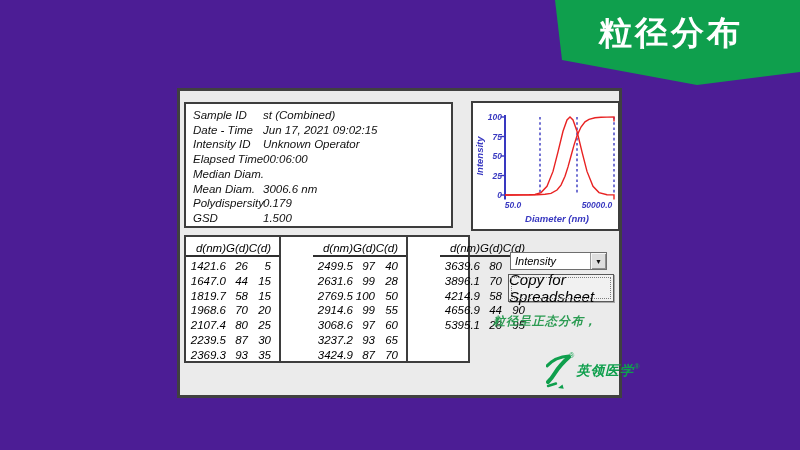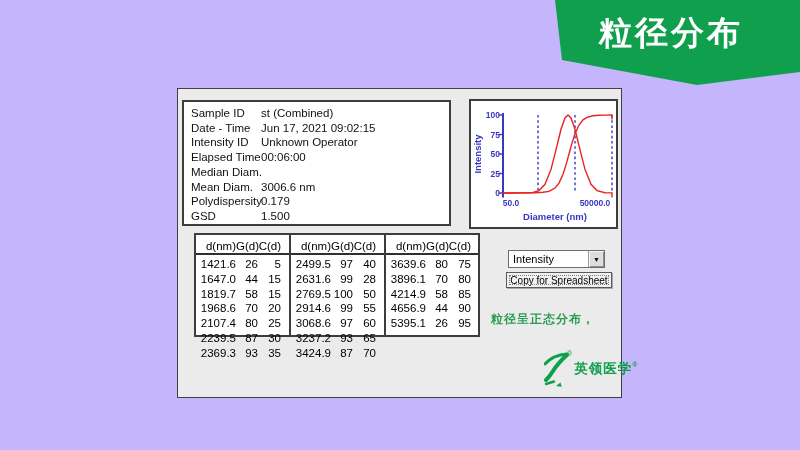--- a/index.html
+++ b/index.html
@@ -1,68 +1,68 @@
 <!DOCTYPE html>
 <html style="--green: #0f9f4d; --green-text: #2b9b52; --red: #e82222; --blue: #3838c0; --panel-bg: #ebebeb;"><head>
 <meta charset="utf-8">
 <style>
   * { margin:0; padding:0; box-sizing:border-box; }
   html,body { width:800px; height:450px; background:#ffffff; overflow:hidden;
               font-family:"Liberation Sans", sans-serif; }
-  .stage { position:relative; width:800px; height:450px; background:#c4b5fd; }
+  .stage { position:relative; width:800px; height:450px; background:#4c1d95; }
 
   
   .banner { position:absolute; left:548px; top:0; width:252px; height:88px;
             background:var(--green,#0f9f4d);
             clip-path:polygon(7px 0, 252px 0, 252px 72px, 149px 85px, 14px 60px); }
   .banner-title { position:absolute; left:0; right:6px; top:11px; text-align:center;
             color:#fff; font-size:33px; font-weight:700; letter-spacing:3px; }
 
   
   .panel { position:absolute; left:177px; top:88px; width:445px; height:310px;
-           background:var(--panel-bg,#ebebeb); border:1px solid #404040; }
+           background:var(--panel-bg,#ebebeb); border:3px solid #404040;font-style:italic; }
 
   .box { position:absolute; background:#fff; border:2px solid #3d3d3d; }
 
   
   .info-box { left:4px; top:11px; width:269px; height:126px; padding:4px 0 0 7px;
               font-size:11.5px; color:#111; }
   .info-row { display:flex; line-height:14.7px; white-space:nowrap; }
   .info-label { width:70px; flex:0 0 70px; }
   .info-value { flex:1; }
 
   
   .chart-box { left:291px; top:10px; width:149px; height:130px; }
 
   
-  .table-box { left:16px; top:144px; width:286px; height:104px; display:flex; }
+  .table-box { left:4px; top:144px; width:286px; height:128px; display:flex;gap:32px; }
   .tgroup { width:95px; flex:0 0 95px; padding-top:4px; font-size:11.5px; color:#000; }
   .tgroup:not(:last-child) { border-right:2px solid #3d3d3d; }
   .tgroup:last-child { flex:1; }
   .trow { display:grid; grid-template-columns:40px 22px 23px; height:14.75px;
           line-height:14.75px; }
   .trow span { text-align:right; }
   .thead { height:16px; line-height:14px; border-bottom:2px solid #2f2f2f;
            margin-bottom:2px; }
 
   
   .combo { position:absolute; left:330px; top:161px; width:97px; height:18px;
            background:#fff; border:1px solid #6e6e6e; display:flex; }
   .combo-value { flex:1; font-size:11px; padding:2px 0 0 4px; color:#000; }
   .combo-btn { width:16px; background:#dedede; border-left:1px solid #9a9a9a;
            display:flex; align-items:center; justify-content:center;
            font-size:7px; color:#111;
            box-shadow:inset 1px 1px 0 #f6f6f6, inset -1px -1px 0 #8f8f8f; }
 
   
-  .push-btn { position:absolute; left:328px; top:183px; width:106px; height:16px;
+  .push-btn { position:absolute; left:328px; top:183px; width:106px; height:28px;
            background:#f1f1f1; border:1px solid #595959;
            box-shadow:1px 1px 0 rgba(0,0,0,.28);
            display:flex; align-items:center; justify-content:center;
-           font-size:10px; color:#000; cursor:pointer; }
+           font-size:15px; color:#000; cursor:pointer; }
   .focus-rect { position:absolute; left:2px; top:2px; right:2px; bottom:2px;
            border:1px dotted #7c7c7c; pointer-events:none; }
 
   
   .annotation { position:absolute; left:313px; top:217px; color:var(--green-text,#2b9b52);
            font-size:12px; font-weight:700; line-height:26px; letter-spacing:1px;
            white-space:nowrap; }
 
   
   .brand { position:absolute; left:366px; top:262px; display:flex; align-items:flex-start; }

